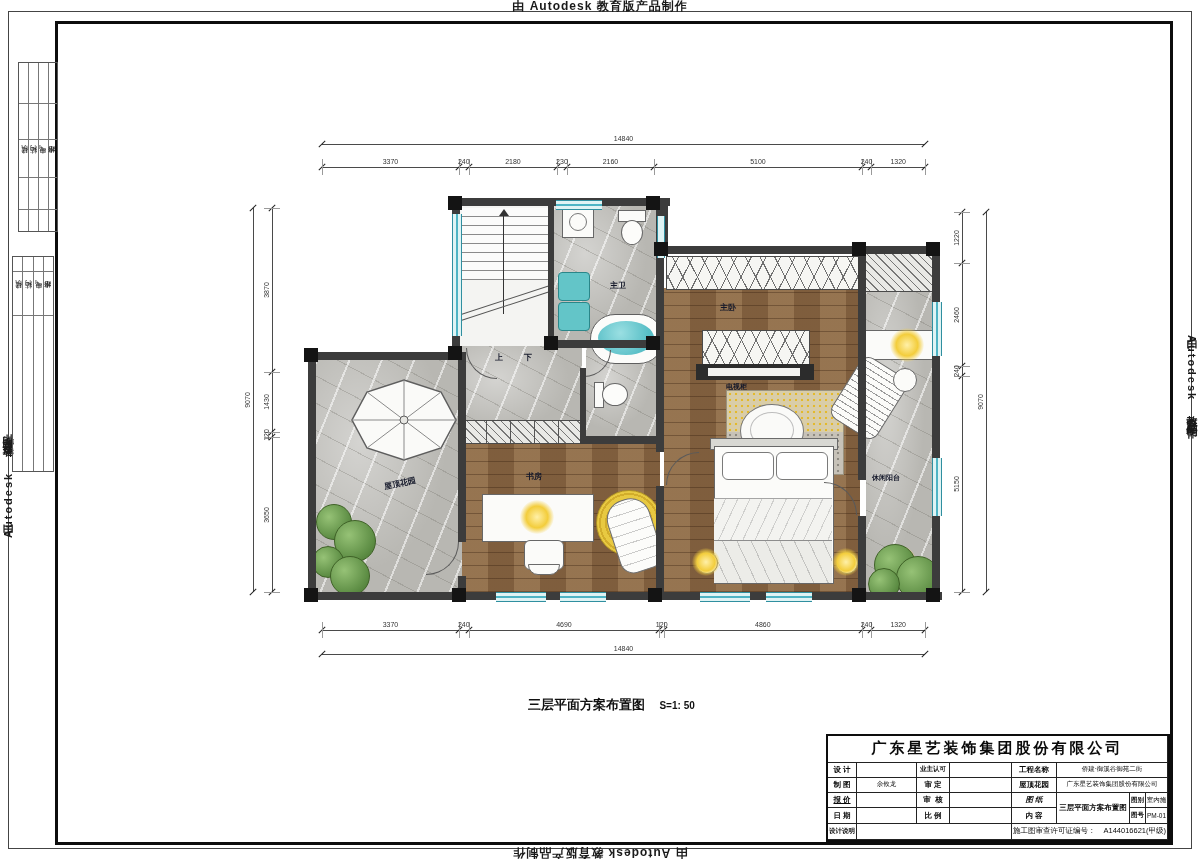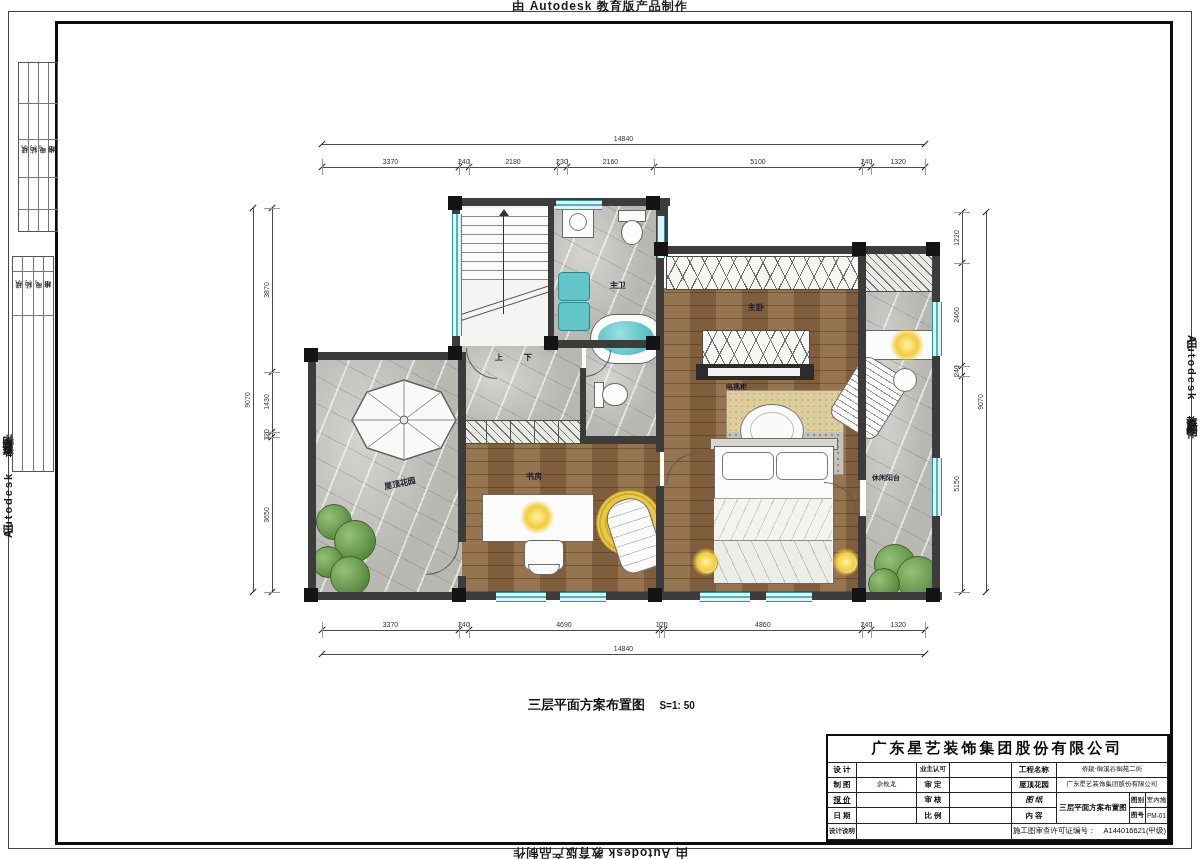--- a/index.html
+++ b/index.html
@@ -187,21 +187,21 @@
   <div class="tree" style="left:312px;top:546px;width:30px;height:30px;"></div>
   <div class="tree" style="left:330px;top:556px;width:38px;height:38px;"></div>
 
   <div class="arc" style="left:466px;top:348px;width:30px;height:30px;"></div>
   <div class="arc" style="left:584px;top:350px;width:26px;height:26px;transform:scaleX(-1);"></div>
   <div class="arc" style="left:666px;top:452px;width:32px;height:32px;transform:scaleY(-1);"></div>
   <div class="arc" style="left:824px;top:482px;width:32px;height:32px;transform:scaleX(-1) scaleY(-1);"></div>
   <div class="arc" style="left:426px;top:542px;width:32px;height:32px;transform:scaleX(-1);"></div>
 
   <div class="room-label" style="left:610px;top:280px;">主卫</div>
-  <div class="room-label" style="left:748px;top:302px;">主卧</div>
+  <div class="room-label" style="left:720px;top:302px;">主卧</div>
   <div class="room-label" style="left:726px;top:382px;font-size:7px;">电视柜</div>
   <div class="room-label" style="left:526px;top:471px;">书房</div>
   <div class="room-label" style="left:384px;top:478px;transform:rotate(-12deg);">屋顶花园</div>
   <div class="room-label" style="left:872px;top:473px;font-size:7px;">休闲阳台</div>
   <div class="room-label" style="left:495px;top:352px;">上</div>
   <div class="room-label" style="left:524px;top:352px;">下</div>
 <div class="wall" style="left: 452px; top: 198px; width: 218px; height: 8px;"></div>
     <div class="wall" style="left: 660px; top: 198px; width: 8px; height: 58px;"></div>
     <div class="wall" style="left: 660px; top: 246px; width: 280px; height: 8px;"></div>
     <div class="wall" style="left: 932px; top: 246px; width: 8px; height: 352px;"></div>
@@ -358,21 +358,21 @@
 
   <div class="tb-c bold" style="grid-area:3/1;">制 图</div>
   <div class="tb-c small" style="grid-area:3/2;">余攸龙</div>
   <div class="tb-c bold" style="grid-area:3/3;">审 定</div>
   <div class="tb-c" style="grid-area:3/4;"></div>
   <div class="tb-c bold" style="grid-area:3/5;">屋顶花园</div>
   <div class="tb-c small" style="grid-area:3/6/4/9;">广东星艺装饰集团股份有限公司</div>
 
   <div class="tb-c bold" style="grid-area:4/1;text-decoration:underline;">报 价</div>
   <div class="tb-c" style="grid-area:4/2;"></div>
-  <div class="tb-c bold" style="grid-area:4/3;">审 核</div>
+  <div class="tb-c bold" style="grid-area:4/3;font-family:Liberation Mono, monospace;">审 核</div>
   <div class="tb-c" style="grid-area:4/4;"></div>
   <div class="tb-c bold" style="grid-area:4/5;font-style:italic;">图 纸</div>
   <div class="tb-c bold" style="grid-area:4/6/6/7;">三层平面方案布置图</div>
   <div class="tb-c bold small" style="grid-area:4/7;">图别</div>
   <div class="tb-c small" style="grid-area:4/8;">室内施</div>
 
   <div class="tb-c bold" style="grid-area:5/1;">日 期</div>
   <div class="tb-c" style="grid-area:5/2;"></div>
   <div class="tb-c bold" style="grid-area:5/3;">比 例</div>
   <div class="tb-c" style="grid-area:5/4;"></div>

